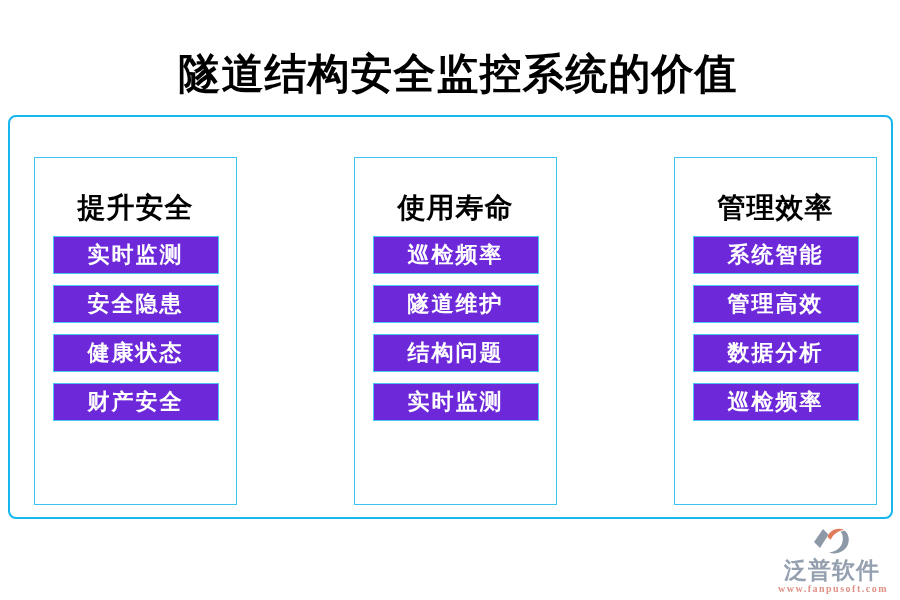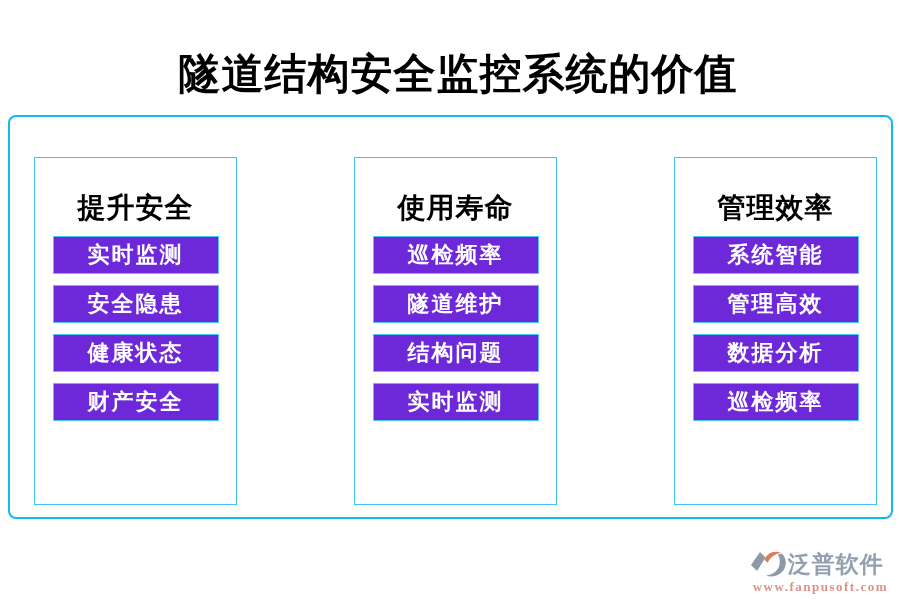--- a/index.html
+++ b/index.html
@@ -30,27 +30,27 @@
   }
   .chip{
     width:166px;height:38px;margin-bottom:11px;box-sizing:border-box;
     background:#6d28d9;border:1px solid #49c7f1;
     display:flex;align-items:center;justify-content:center;
     color:#ffffff;font-size:22px;font-weight:700;letter-spacing:2px;
   }
   .watermark{
     position:absolute;right:12px;bottom:6px;line-height:1.1;
   }
-  .wm-row{display:flex;align-items:center;gap:1px;}
+  .wm-row{display:flex;align-items:center;gap:1px;flex-direction:column;}
   .wm-logo{display:inline-flex;align-items:center;}
   .wm-brand{
     font-size:23px;font-weight:700;color:#94a0af;letter-spacing:1px;
   }
   .wm-url{
-    font-size:13px;font-weight:700;color:#df9186;letter-spacing:1.5px;
+    font-size:10px;font-weight:700;color:#df9186;letter-spacing:1.5px;
     margin-top:0;padding-left:2px;
   }
 </style>
 </head>
 <body>
 
 <h1 class="page-title">隧道结构安全监控系统的价值</h1>
 
 <div class="board">
 

